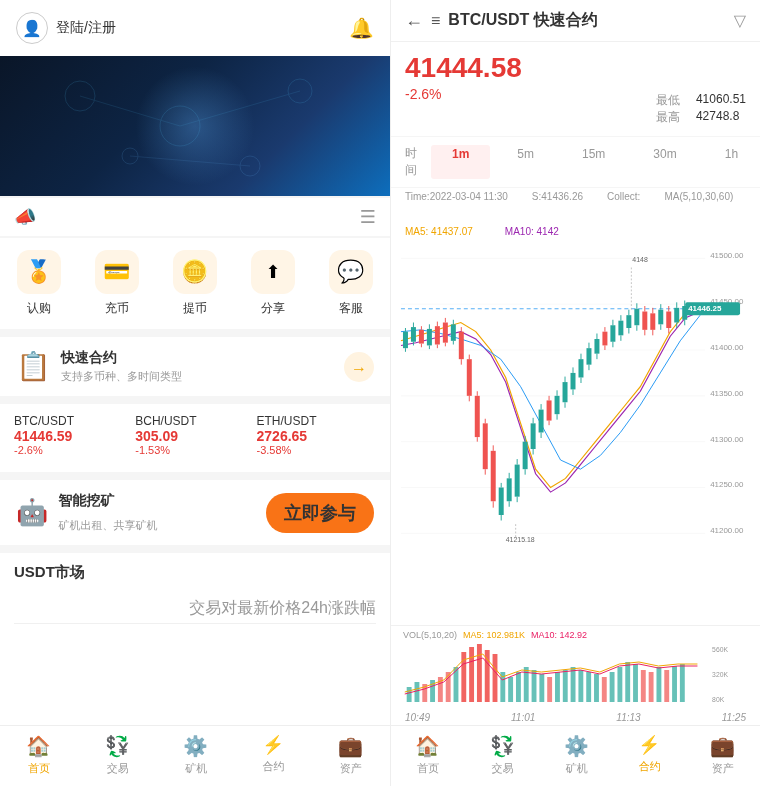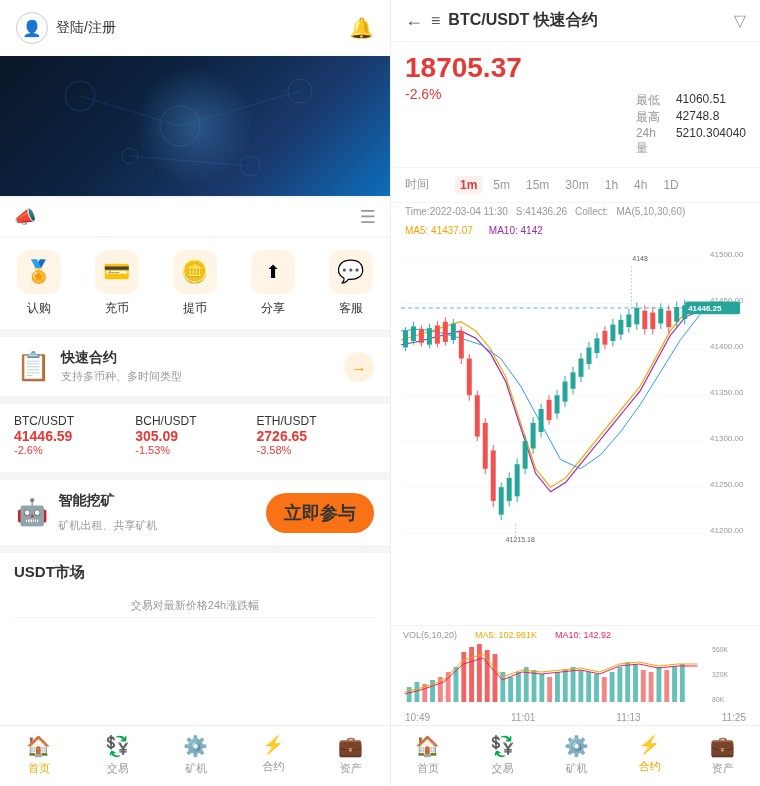--- a/index.html
+++ b/index.html
@@ -201,22 +201,22 @@
       flex: 1;
     }
     .usdt-title {
       font-size: 15px;
       font-weight: bold;
       color: #333;
       margin-bottom: 16px;
     }
     .usdt-header {
       display: flex;
-      justify-content: center;
-      font-size: 11px;
+      justify-content: flex-end;
+      font-size: 16px;
       color: #999;
       padding-bottom: 4px;
       border-bottom: 1px solid #f0f0f0;
     }
 
     
     .bottom-nav {
       display: flex;
       justify-content: space-around;
       padding: 8px 0 10px;
@@ -294,50 +294,51 @@
     
     .time-tabs {
       display: flex;
       gap: 6px;
       padding: 8px 14px;
       border-bottom: 1px solid #f5f5f5;
     }
     .time-tab {
       font-size: 12px;
       color: #999;
-      padding: 2px 5px;
+      padding: 2px 21px;
       border-radius: 3px;
       cursor: pointer;
     }
     .time-tab.active {
       color: #e53935;
       background: #fff0f0;
       font-weight: bold;
     }
-    .time-label { font-size: 12px; color: #999; margin-right: 20px; }
+    .time-label { font-size: 12px; color: #999; margin-right: 8px; }
 
     
     .chart-info-bar {
       padding: 3px 14px;
       font-size: 10px;
       color: #999;
       display: flex;
-      gap: 8px;
+      gap: 24px;
       flex-wrap: wrap;
     }
     .chart-info-ma5 { color: #f0a500; }
     .chart-info-ma10 { color: #9c27b0; padding-left: 8px; }
 
     
     .x-axis {
       display: flex;
       justify-content: space-between;
       padding: 2px 14px;
       font-size: 10px;
       color: #999;
+      font-style: italic;
     }
 
     
     .right-bottom-nav {
       display: flex;
       justify-content: space-around;
       padding: 8px 0 10px;
       background: #fff;
       border-top: 1px solid #eee;
     }
@@ -481,36 +482,32 @@
     <div class="right-header-left">
       <span class="back-icon">←</span>
       <span class="menu-icon">≡</span>
       <span class="pair-title">BTC/USDT 快速合约</span>
     </div>
     <span class="filter-icon">▽</span>
   </div>
 
   <div class="price-section">
     <div class="price-left">
-      <div class="main-price">18705.37</div>
+      <div class="main-price">41444.58</div>
       <div class="price-change">-2.6%</div>
     </div>
     <div class="price-right">
       <div class="price-stat-row">
         <span class="price-stat-label">最低</span>
         <span class="price-stat-value">41060.51</span>
       </div>
       <div class="price-stat-row">
         <span class="price-stat-label">最高</span>
         <span class="price-stat-value">42748.8</span>
       </div>
-      <div class="price-stat-row">
-        <span class="price-stat-label">24h量</span>
-        <span class="price-stat-value">5210.304040</span>
-      </div>
     </div>
   </div>
 
   <div class="time-tabs">
     <span class="time-label">时间</span>
     <span class="time-tab active">1m</span>
     <span class="time-tab">5m</span>
     <span class="time-tab">15m</span>
     <span class="time-tab">30m</span>
     <span class="time-tab">1h</span>
@@ -702,21 +699,21 @@
 
       <rect x="292" y="72" width="5" height="15" fill="#26a69a"></rect>
       <line x1="294.5" y1="66" x2="294.5" y2="72" stroke="#26a69a" stroke-width="1"></line>
       <line x1="294.5" y1="87" x2="294.5" y2="93" stroke="#26a69a" stroke-width="1"></line>
 
       <rect x="295" y="68" width="55" height="14" fill="#26a69a" rx="2"></rect>
       <text x="298" y="78" font-size="8" fill="white" font-weight="bold">41446.25</text>
     </svg>
 
     <div style="height:85px;border-top:1px solid #f0f0f0;padding:2px 4px;">
-      <div style="font-size:9px;color:#999;padding:2px 8px;display:flex;gap:18px;">
+      <div style="font-size:9px;color:#999;padding:2px 8px;display:flex;gap:6px;">
         <span>VOL(5,10,20)</span>
         <span style="color:#f0a500">MA5: 102.981K</span>
         <span style="color:#e91e63">MA10: 142.92</span>
       </div>
       <svg width="100%" height="65" viewBox="0 0 370 65" preserveAspectRatio="none">
 
         <text x="325" y="10" font-size="7" fill="#999">560K</text>
         <text x="325" y="35" font-size="7" fill="#999">320K</text>
         <text x="325" y="60" font-size="7" fill="#999">80K</text>
 

